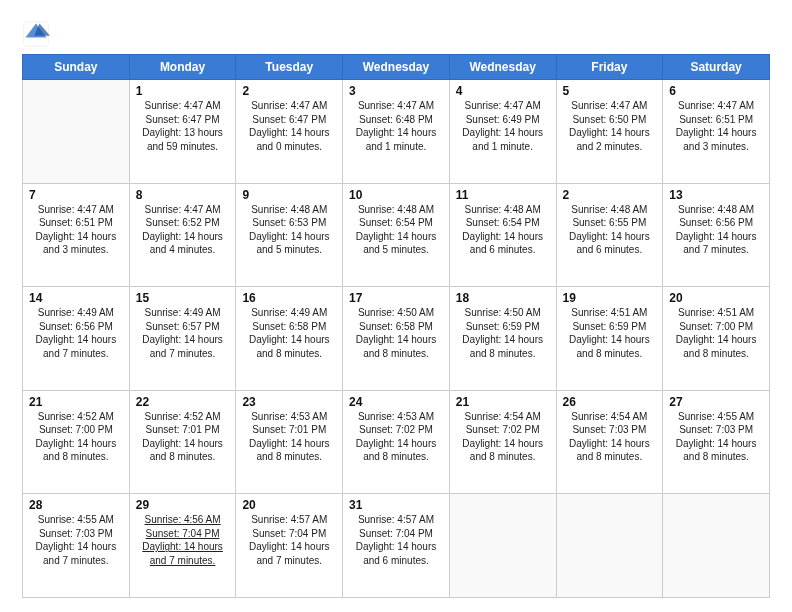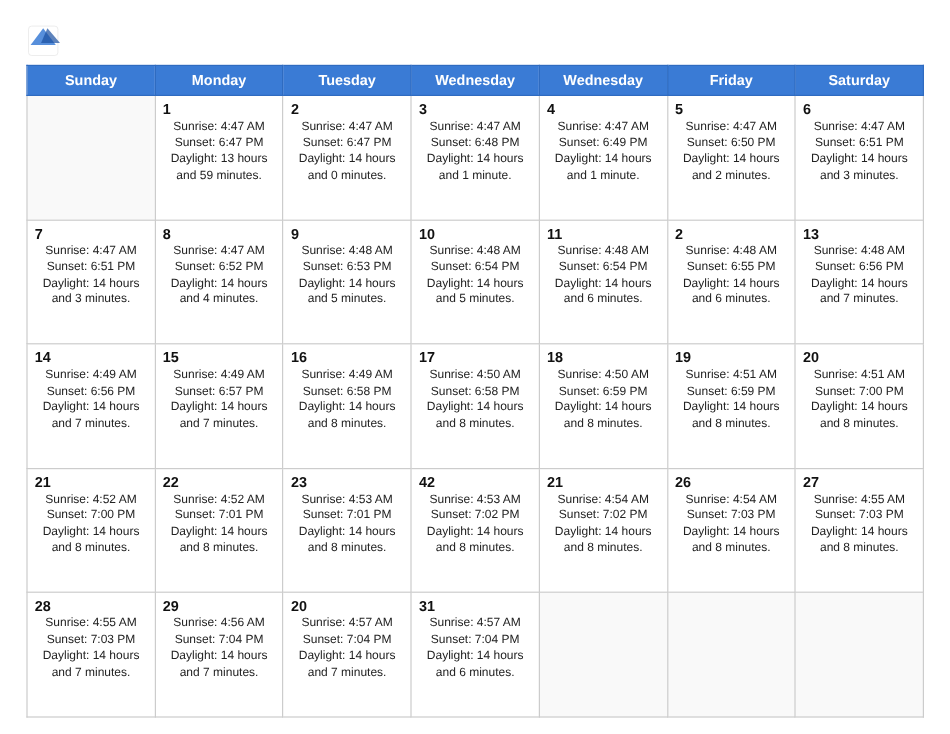--- a/index.html
+++ b/index.html
@@ -301,21 +301,21 @@
 and 8 minutes.</div>
           </td>
           <td>
             <span class="day-num">23</span>
             <div class="day-detail" style="white-space: pre-line;">Sunrise: 4:53 AM
 Sunset: 7:01 PM
 Daylight: 14 hours
 and 8 minutes.</div>
           </td>
           <td>
-            <span class="day-num">42</span>
+            <span class="day-num">24</span>
             <div class="day-detail" style="white-space: pre-line;">Sunrise: 4:53 AM
 Sunset: 7:02 PM
 Daylight: 14 hours
 and 8 minutes.</div>
           </td>
           <td>
             <span class="day-num">21</span>
             <div class="day-detail" style="white-space: pre-line;">Sunrise: 4:54 AM
 Sunset: 7:02 PM
 Daylight: 14 hours
@@ -339,21 +339,21 @@
         <tr>
           <td>
             <span class="day-num">28</span>
             <div class="day-detail" style="white-space: pre-line;">Sunrise: 4:55 AM
 Sunset: 7:03 PM
 Daylight: 14 hours
 and 7 minutes.</div>
           </td>
           <td>
             <span class="day-num">29</span>
-            <div class="day-detail" style="white-space: pre-line;">Sunrise: 4:56 AM
+            <div class="day-detail" style="white-space: pre-line; text-decoration: underline;">Sunrise: 4:56 AM
 Sunset: 7:04 PM
 Daylight: 14 hours
 and 7 minutes.</div>
           </td>
           <td>
             <span class="day-num">20</span>
             <div class="day-detail" style="white-space: pre-line;">Sunrise: 4:57 AM
 Sunset: 7:04 PM
 Daylight: 14 hours
 and 7 minutes.</div>

